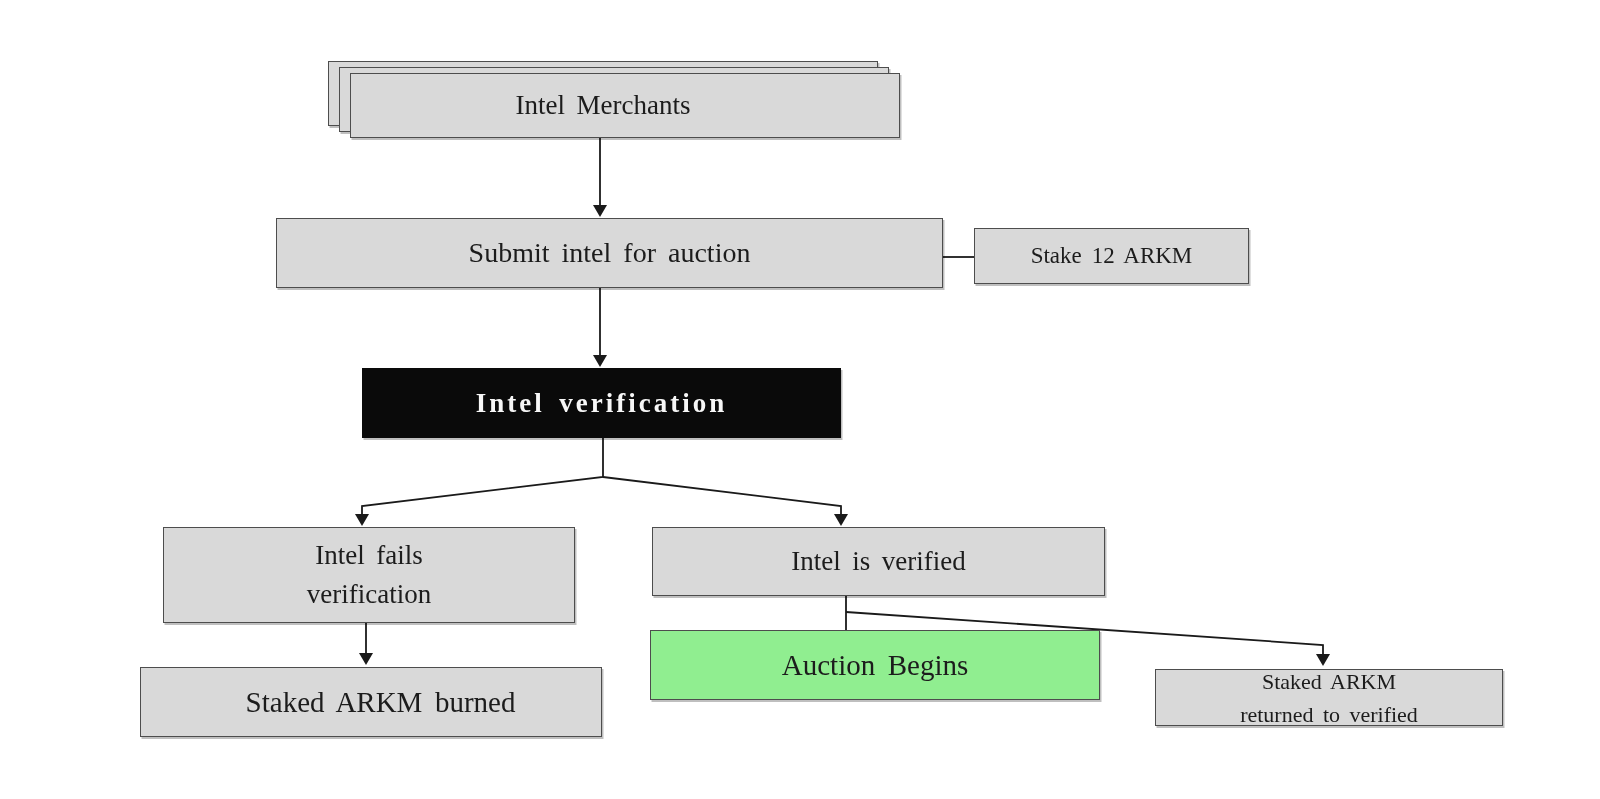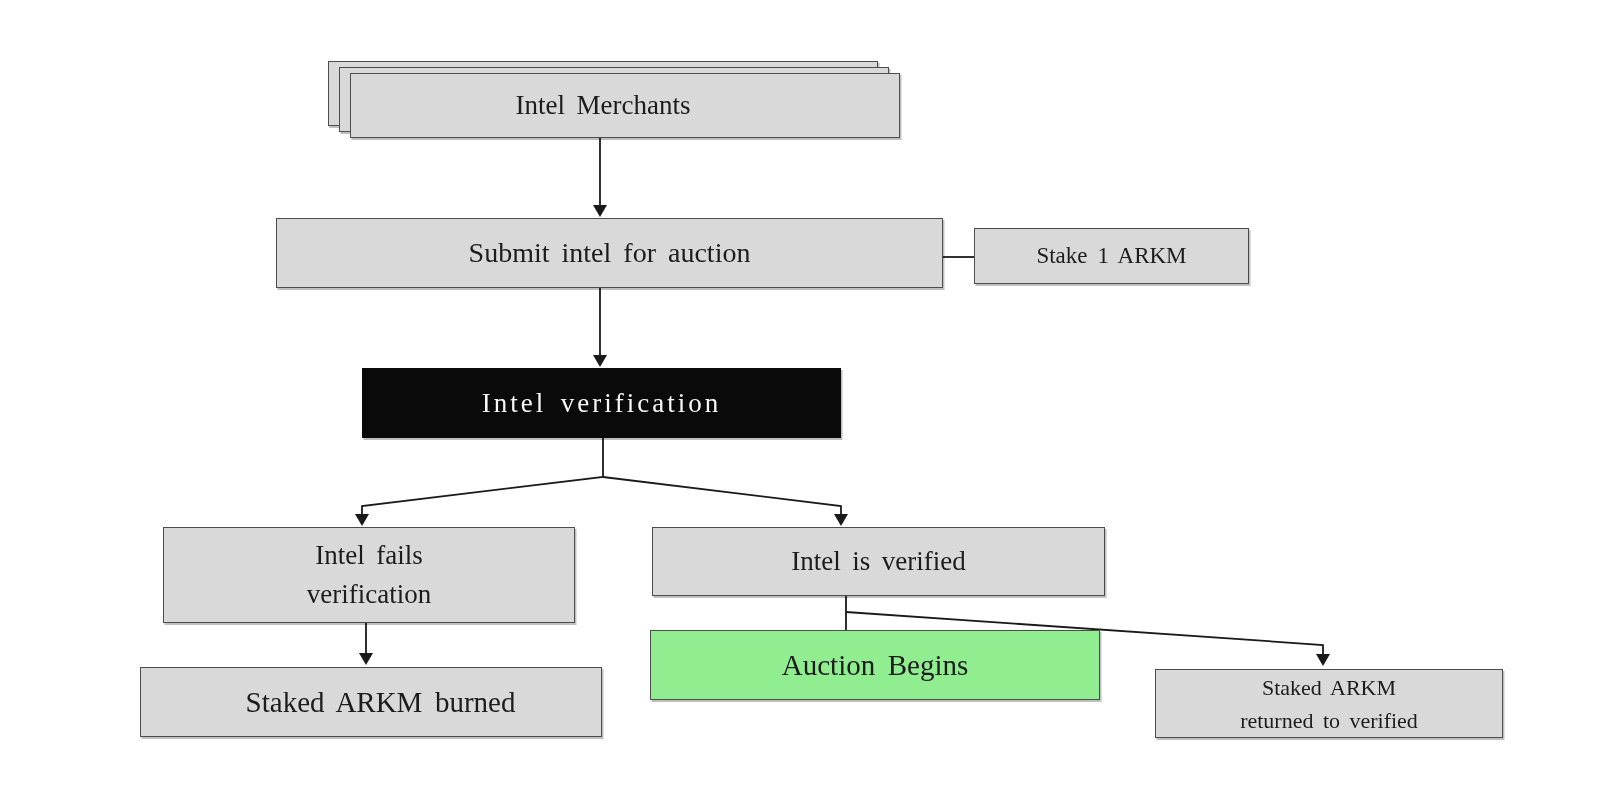--- a/index.html
+++ b/index.html
@@ -54,29 +54,30 @@
   .n-stack-mid   { left: 339px; top: 67px;  width: 550px; height: 65px; }
   .n-stack-back  { left: 328px; top: 61px;  width: 550px; height: 65px; }
   .n-submit      { left: 276px; top: 218px; width: 667px; height: 70px; font-size: 28px; }
   .n-stake       { left: 974px; top: 228px; width: 275px; height: 56px; font-size: 23px; }
   .n-verification{
     left: 362px; top: 368px; width: 479px; height: 70px; font-size: 27px;
     background: var(--node-fill-black, #0a0a0a);
     border-color: var(--node-fill-black, #0a0a0a);
     color: var(--text-light, #f7f7f7);
     letter-spacing: 3px;
+    font-weight: bold;
   }
   .n-fails       { left: 163px; top: 527px; width: 412px; height: 96px; font-size: 27px; line-height: 1.45; justify-content: center; }
   .n-verified    { left: 652px; top: 527px; width: 453px; height: 69px; font-size: 27px; }
   .n-burned      { left: 140px; top: 667px; width: 462px; height: 70px; font-size: 29px; padding-left: 19px; }
   .n-auction     {
     left: 650px; top: 630px; width: 450px; height: 70px; font-size: 29px;
     background: var(--node-fill-green, #90ee90);
   }
-  .n-returned    { left: 1155px; top: 669px; width: 348px; height: 69px; font-size: 22px; line-height: 1.5; text-align: right; }
+  .n-returned    { left: 1155px; top: 669px; width: 348px; height: 57px; font-size: 22px; line-height: 1.5; text-align: right; }
 </style>
 </head>
 <body>
 
 <div class="canvas">
 
   <svg class="connectors" viewBox="0 0 1600 799" xmlns="http://www.w3.org/2000/svg">
 
     <path d="M600,138 L600,206"></path>
     <polygon points="593,205 607,205 600,217"></polygon>
@@ -105,21 +106,21 @@
   <div class="node stack-layer n-stack-mid"></div>
   <div class="node n-merchants">
     <span class="lbl">Intel Merchants</span>
   </div>
 
   <div class="node n-submit">
     <span class="lbl">Submit intel for auction</span>
   </div>
 
   <div class="node n-stake">
-    <span class="lbl">Stake 1 ARKM</span>
+    <span class="lbl">Stake 12 ARKM</span>
   </div>
 
   <div class="node n-verification">
     <span class="lbl">Intel verification</span>
   </div>
 
   <div class="node n-fails">
     <span class="lbl">Intel fails</span>
     <span class="lbl">verification</span>
   </div>

